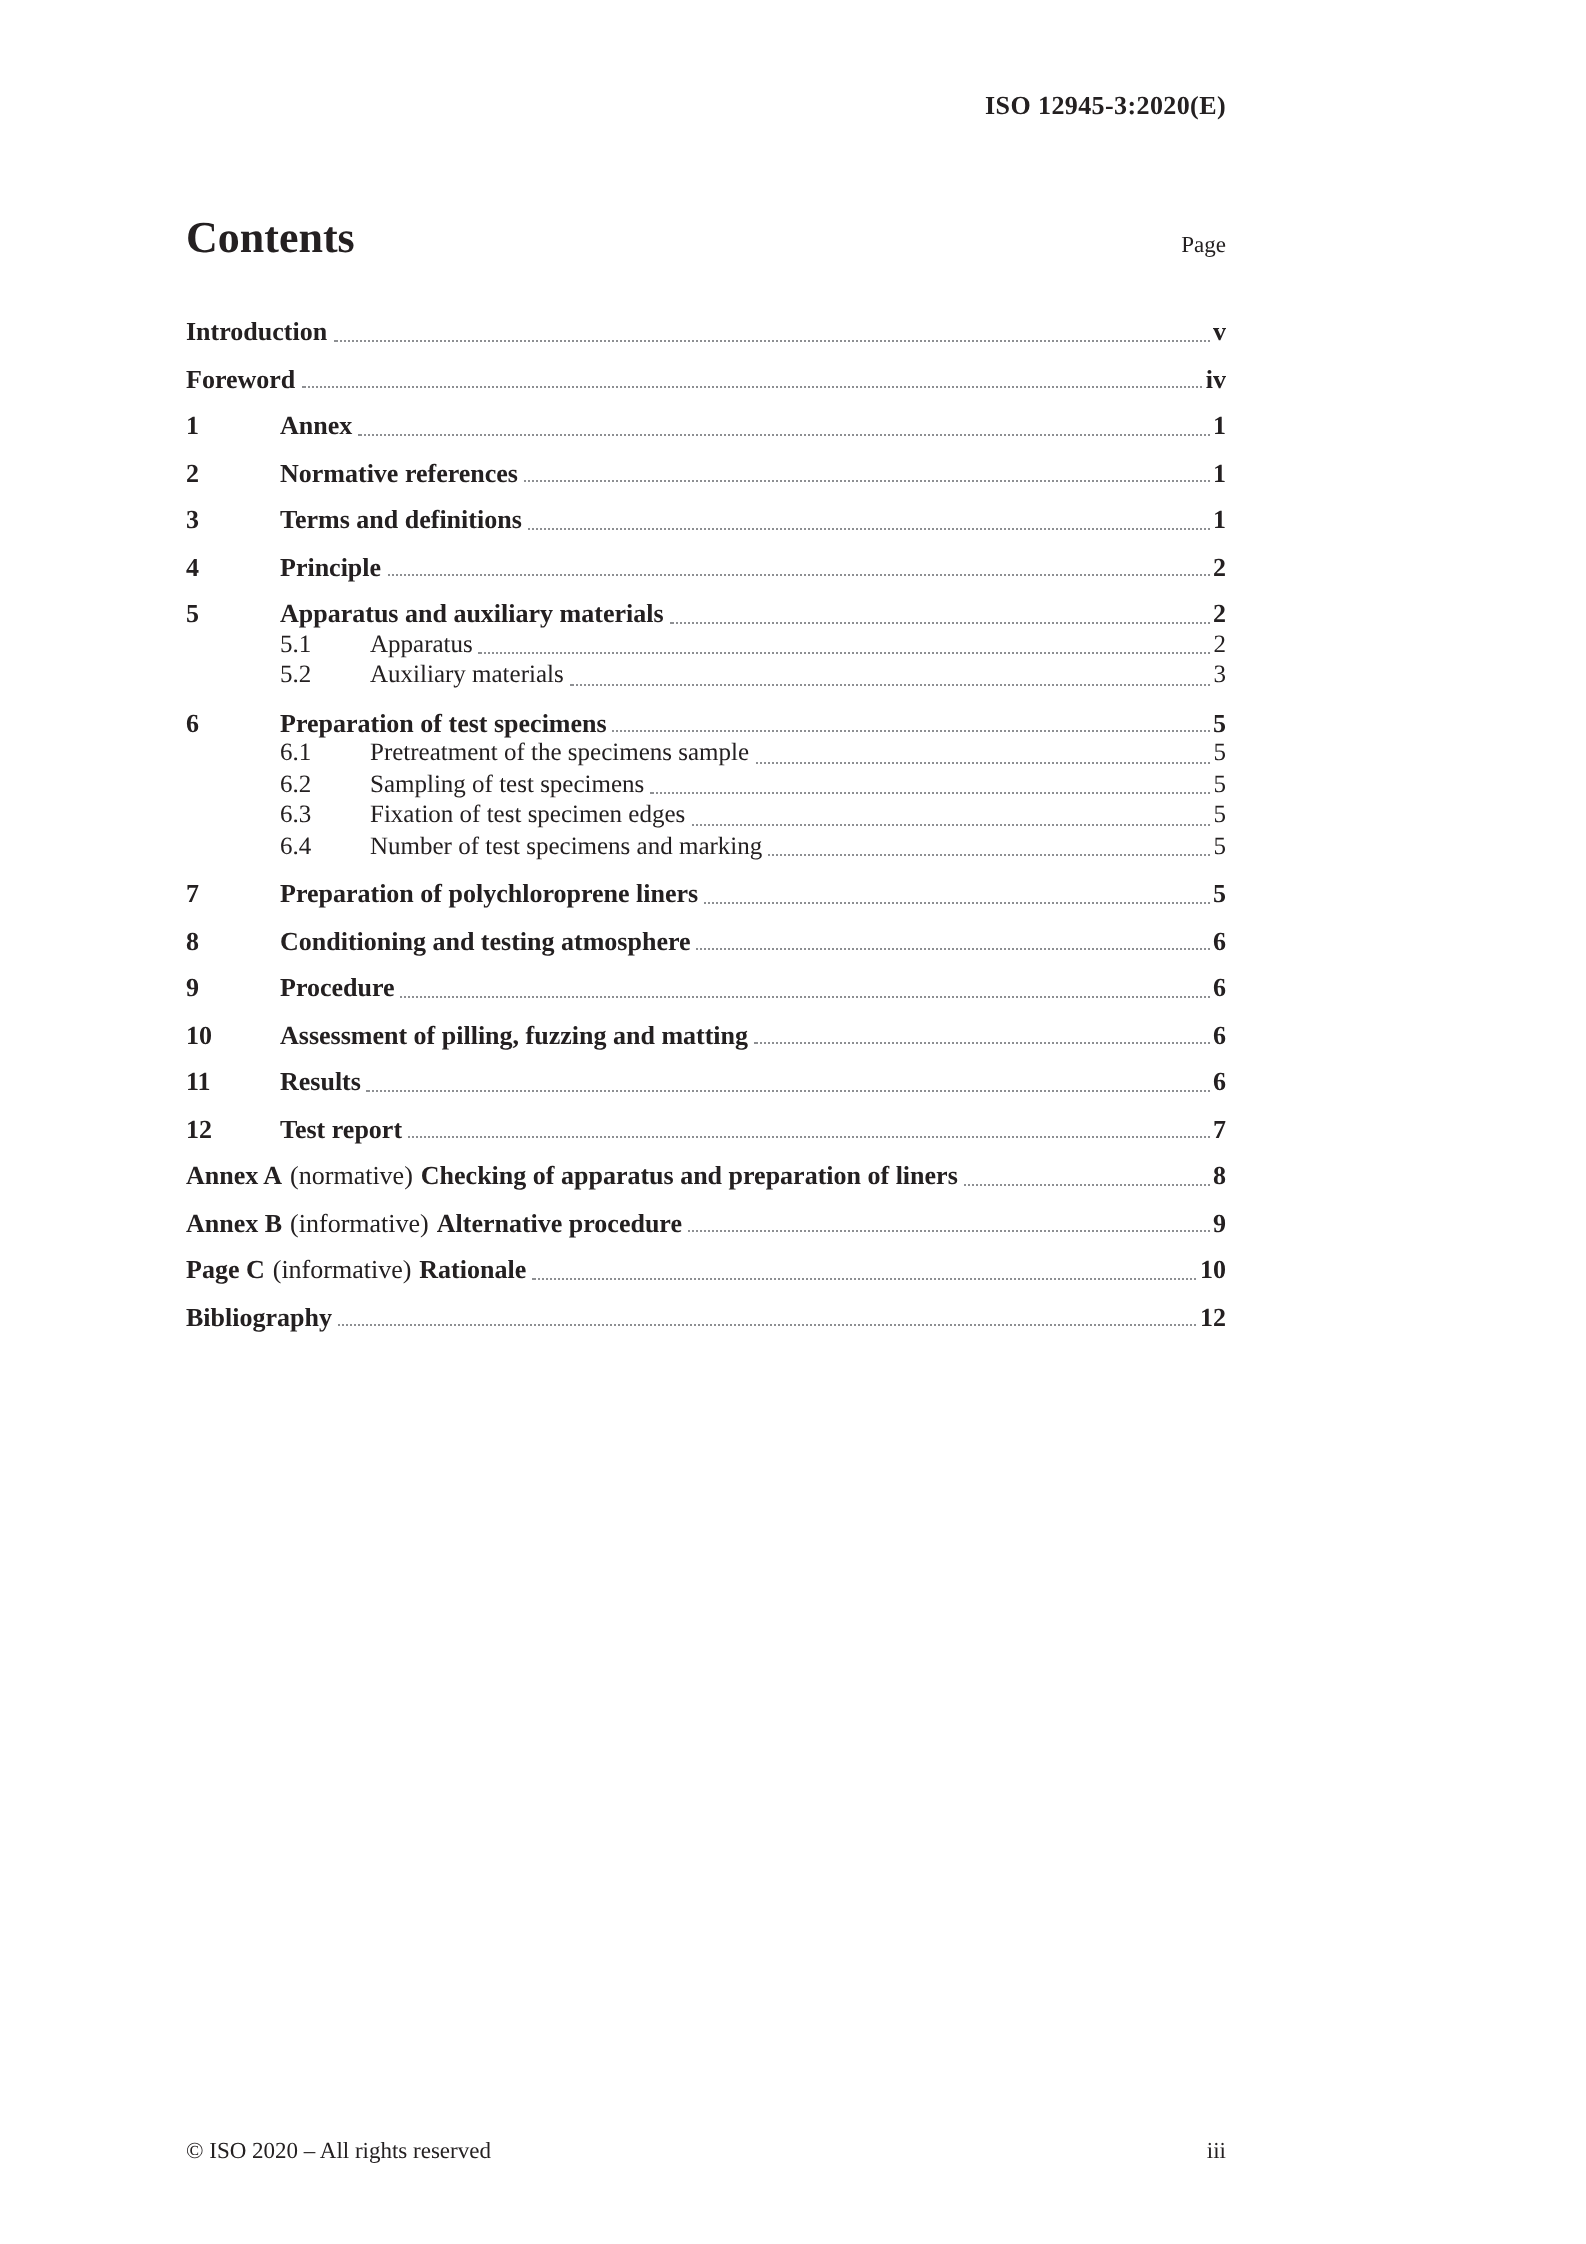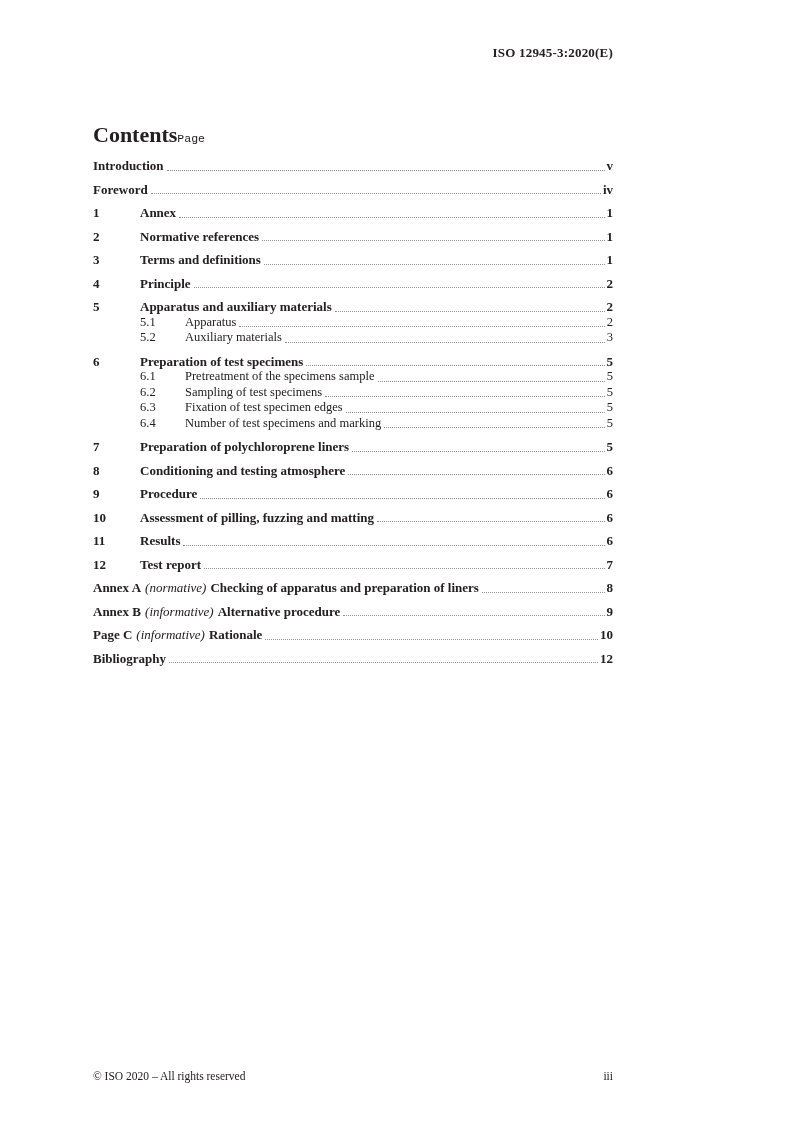--- a/index.html
+++ b/index.html
@@ -17,31 +17,31 @@
     top: 45px;
     right: 52px;
     font-size: 13px;
     font-weight: bold;
     letter-spacing: 0.2px;
   }
   .contents-head {
     position: absolute;
     left: 93px;
     right: 52px;
-    top: 122px;
+    top: 106px;
     display: flex;
+    justify-content: space-between;
     align-items: baseline;
   }
   .contents-title {
     font-size: 22px;
     font-weight: bold;
   }
   .page-label {
     font-size: 11.5px;
-    font-family: Liberation Mono, monospace;
   }
   .toc {
     position: absolute;
     left: 93px;
     right: 52px;
     top: 150px;
   }
   .row {
     display: flex;
     line-height: 15.5px;
@@ -52,21 +52,21 @@
     font-weight: bold;
     font-size: 13px;
   }
   .row.sub {
     font-weight: normal;
     padding-left: 47px;
   }
   .num { flex: 0 0 47px; }
   .row.sub .num { flex: 0 0 45px; font-family: Liberation Serif, serif; }
   .ttl { white-space: nowrap; }
-  .annex-qual { font-weight: normal; margin: 0 4px; font-style: italic; }
+  .annex-qual { font-weight: normal; margin: 0 4px; }
   .leader {
     flex: 1 1 auto;
     align-self: flex-end;
     border-bottom: 1.5px dotted #8d8f92;
     margin: 0 2px 3px 3px;
     min-width: 8px;
   }
   .footer {
     position: absolute;
     left: 93px;

